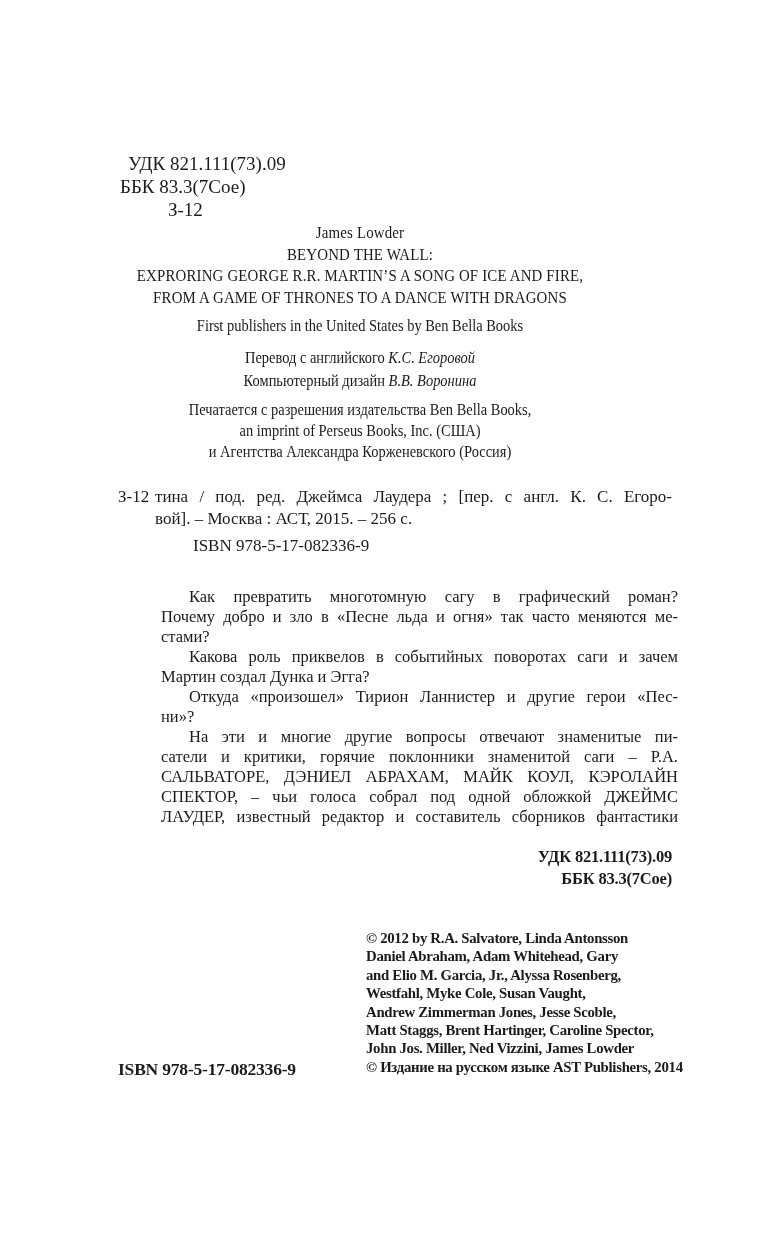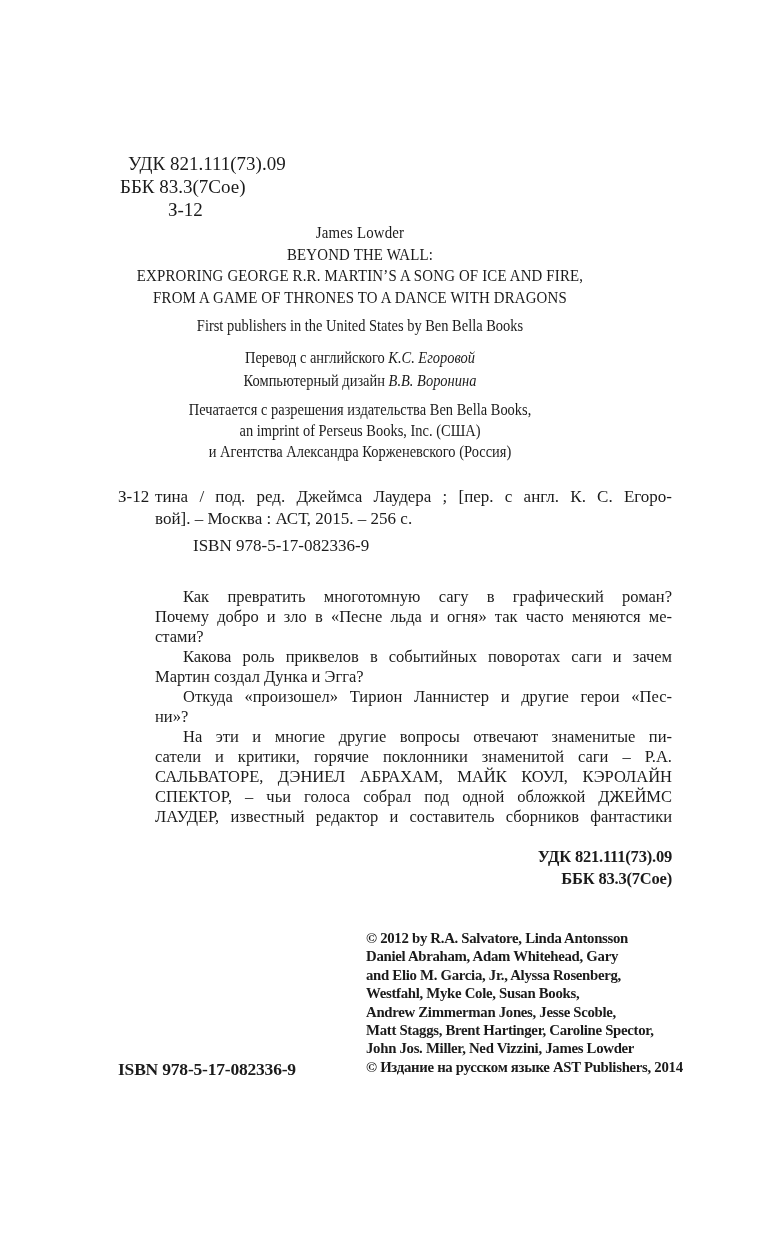--- a/index.html
+++ b/index.html
@@ -30,21 +30,21 @@
   #catalog .cat-code{position:absolute;left:0;top:0;}
   #catalog .cat-text{margin-left:37px;}
   #catalog .ind1{padding-left:38px;}
   #catalog .isbn-line{margin-left:75px;margin-top:6px;}
   .bold{font-weight:bold;}
 
   
   .j{text-align:justify;text-align-last:justify;}
 
   
-  #annotation{left:155px;top:587px;width:517px;font-size:16.5px;line-height:20px;}
+  #annotation{left:161px;top:587px;width:517px;font-size:16.5px;line-height:20px;}
   #annotation .ind{padding-left:28px;}
 
   
   #class-bottom{left:372px;top:846px;width:300px;text-align:right;font-weight:bold;
     font-size:16.5px;line-height:22px;letter-spacing:-.2px;}
 
   
   #copyright{left:366px;top:929px;width:365px;font-weight:bold;font-size:14.8px;
     line-height:18.4px;letter-spacing:-.3px;}
 
@@ -106,20 +106,20 @@
 
 <div class="abs" id="class-bottom">
   <div class="nw">УДК 821.111(73).09</div>
   <div class="nw">ББК 83.3(7Сое)</div>
 </div>
 
 <div class="abs" id="copyright">
   <div class="nw">© 2012 by R.A. Salvatore, Linda Antonsson</div>
   <div class="nw">Daniel Abraham, Adam Whitehead, Gary</div>
   <div class="nw">and Elio M. Garcia, Jr., Alyssa Rosenberg,</div>
-  <div class="nw">Westfahl, Myke Cole, Susan Books,</div>
+  <div class="nw">Westfahl, Myke Cole, Susan Vaught,</div>
   <div class="nw">Andrew Zimmerman Jones, Jesse Scoble,</div>
   <div class="nw">Matt Staggs, Brent Hartinger, Caroline Spector,</div>
   <div class="nw">John Jos. Miller, Ned Vizzini, James Lowder</div>
   <div class="nw">© Издание на русском языке AST Publishers, 2014</div>
 </div>
 
 <div class="abs nw" id="isbn-bottom">ISBN 978-5-17-082336-9</div>
 
 </body></html>

